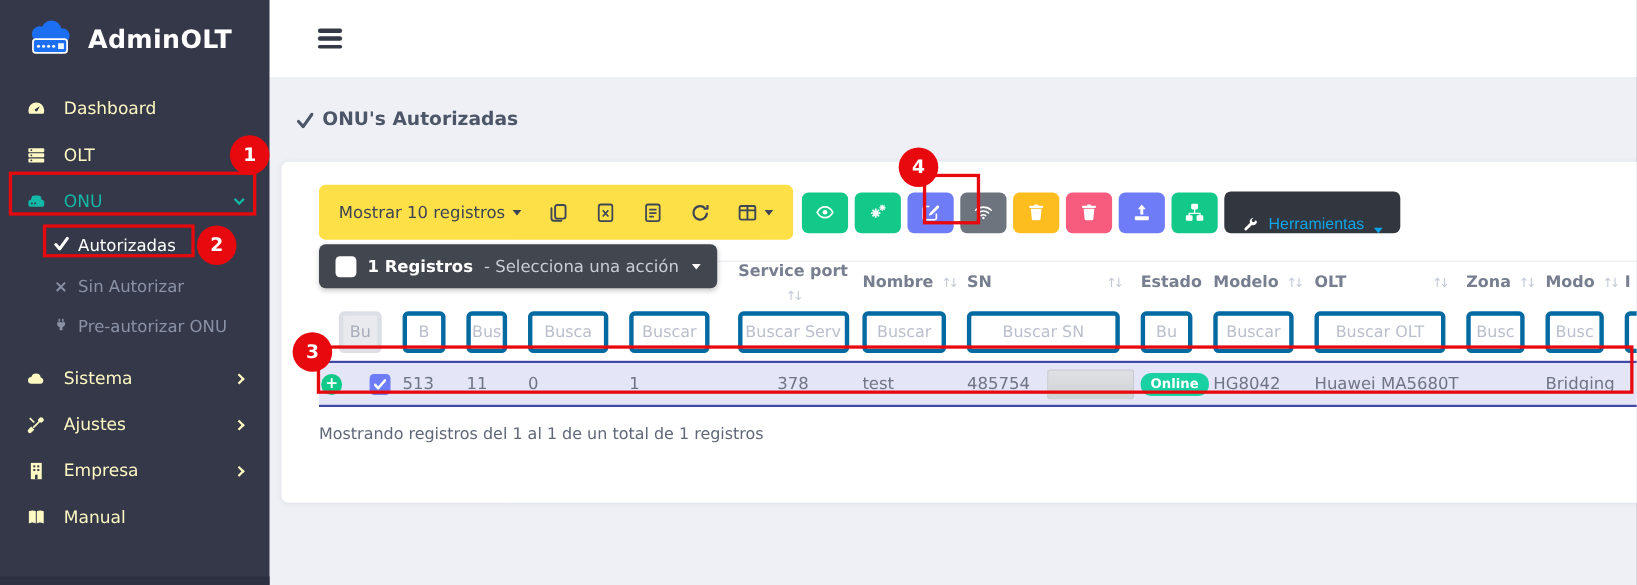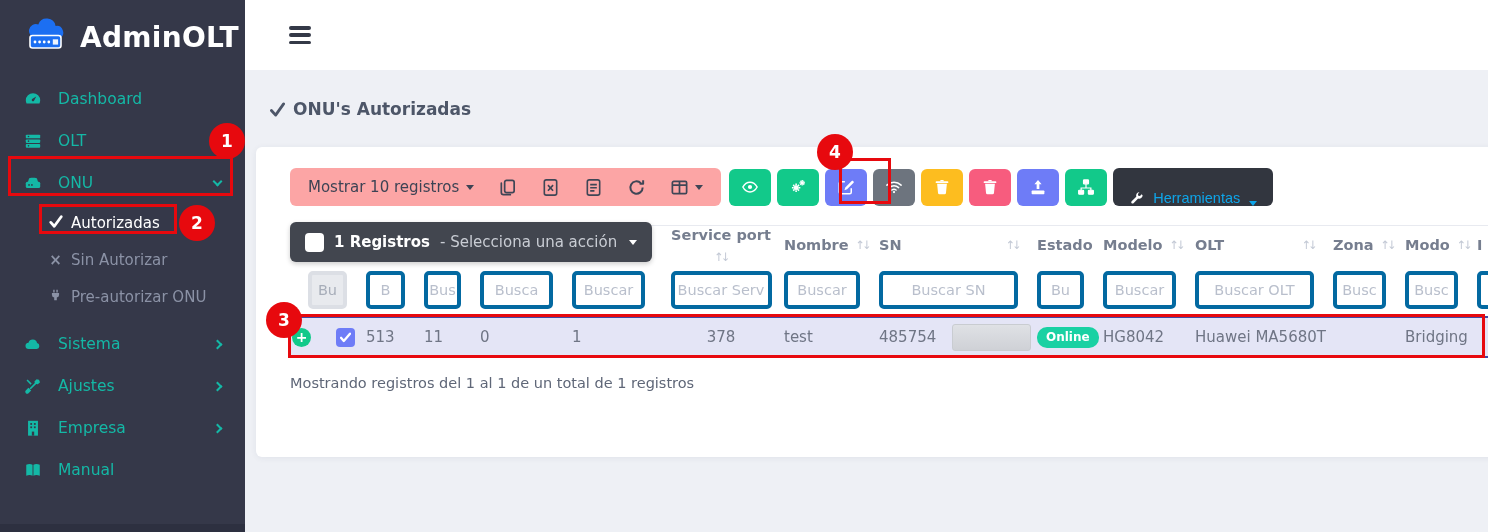--- a/index.html
+++ b/index.html
@@ -3,23 +3,23 @@
 <meta charset="utf-8">
 <style>
   * { margin:0; padding:0; box-sizing:border-box; }
   body { font-family:"DejaVu Sans","Liberation Sans",sans-serif; background:#9aa0ad; }
   .screen { position:relative; width:1488px; height:532px; background:#eef0f5; overflow:hidden; }
 
   
   .sidebar { position:absolute; left:0; top:0; width:245px; height:532px; background:#353849; z-index:20; }
   .sidebar-footer { position:absolute; left:0; bottom:0; width:245px; height:8px; background:#2d3040; }
   .brand { display:flex; align-items:center; gap:12px; padding:18px 0 14px 24px; }
-  .brand-name { color:#fff; font-size:28px; font-weight:bold; letter-spacing:.3px; }
+  .brand-name { color:#fff; font-size:23px; font-weight:bold; letter-spacing:.3px; }
   .nav { margin-top:8px; }
-  .nav-item { position:relative; height:42px; display:flex; align-items:center; gap:15px; padding-left:23px; color:#14b8a6; font-size:15.5px; cursor:pointer; }
+  .nav-item { position:relative; height:42px; display:flex; align-items:center; gap:15px; padding-left:23px; color:#fef9c3; font-size:15.5px; cursor:pointer; }
   .nav-item.active { color:#14b8a6; }
   .nicon { width:20px; display:flex; justify-content:center; align-items:center; }
   .nicon svg { width:18px; height:18px; }
   .chev { position:absolute; right:24px; width:7px; height:7px; border-right:2px solid currentColor; border-bottom:2px solid currentColor; }
   .chev.right { transform:rotate(-45deg); }
   .chev.down { transform:rotate(45deg); margin-top:-3px; }
   .sub-item { height:37px; display:flex; align-items:center; gap:8px; padding-left:48px; color:#8b92a6; font-size:15px; cursor:pointer; }
   .sub-item.active { color:#fff; }
   .sub-item .glyph { font-size:15px; font-weight:bold; width:15px; text-align:center; }
   .submenu { margin-bottom:8px; }
@@ -30,21 +30,21 @@
   .hamburger i { display:block; height:3.6px; background:#343947; border-radius:2px; margin-bottom:3.8px; }
 
   
   .page-title { position:absolute; left:270px; top:99px; display:flex; align-items:center; gap:8px; color:#4d5668; font-size:17px; font-weight:bold; z-index:4; }
   .page-title svg { width:15px; height:15px; }
 
   .card { position:absolute; left:256px; top:147px; width:1400px; height:310px; background:#fff; border-radius:6px; box-shadow:0 1px 6px rgba(40,50,80,.07); z-index:3; padding:21px 0 0 34px; }
 
   
   .toolbar { display:flex; align-items:center; }
-  .tool-group { display:flex; align-items:center; height:38px; background:#fca5a5; border-radius:6px; padding:0 18px; gap:23px; color:#3f4656; margin-right:8px; }
+  .tool-group { display:flex; align-items:center; height:50px; background:#fde047; border-radius:6px; padding:0 18px; gap:23px; color:#3f4656; margin-right:8px; }
   .show-entries { display:flex; align-items:center; gap:7px; font-size:15px; color:#3d4354; cursor:pointer; white-space:nowrap; }
   .caret { width:0; height:0; border-left:4px solid transparent; border-right:4px solid transparent; border-top:5px solid currentColor; display:inline-block; }
   .gicon { width:20px; height:20px; display:flex; align-items:center; justify-content:center; cursor:pointer; }
   .gicon svg { width:19px; height:19px; }
   .col-pick { display:flex; align-items:center; gap:6px; cursor:pointer; }
 
   .abtn { width:42px; height:37px; border:none; border-radius:6px; display:flex; align-items:center; justify-content:center; margin-right:6px; cursor:pointer; }
   .abtn svg { width:18px; height:18px; }
   .abtn.green { background:#12c98a; }
   .abtn.indigo { background:#6e7cf7; }

